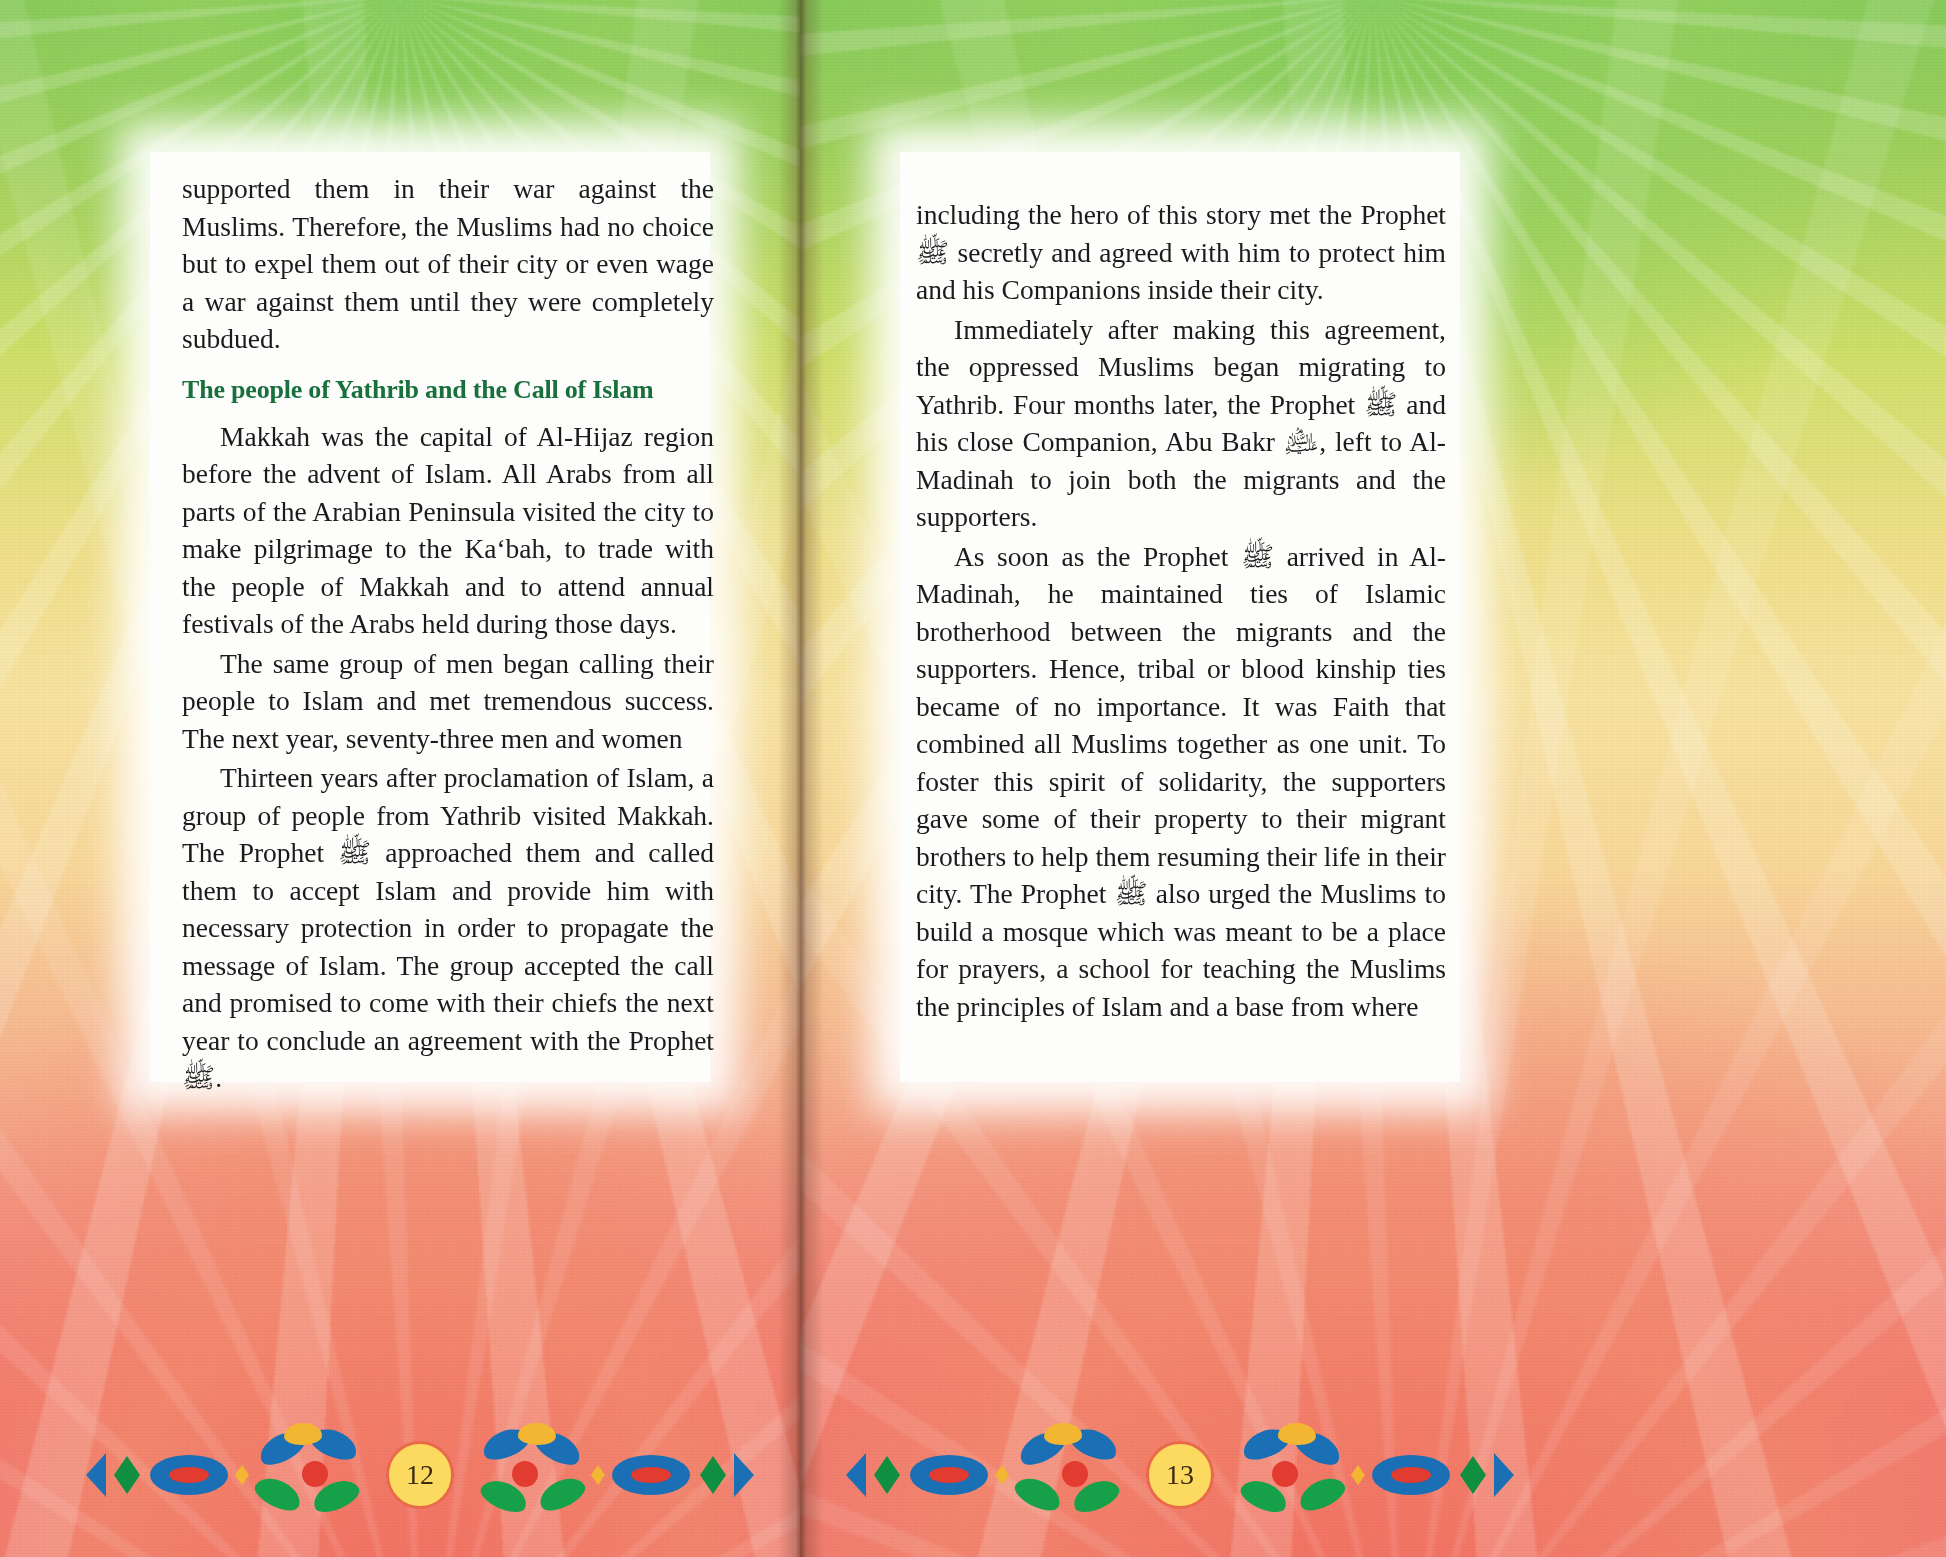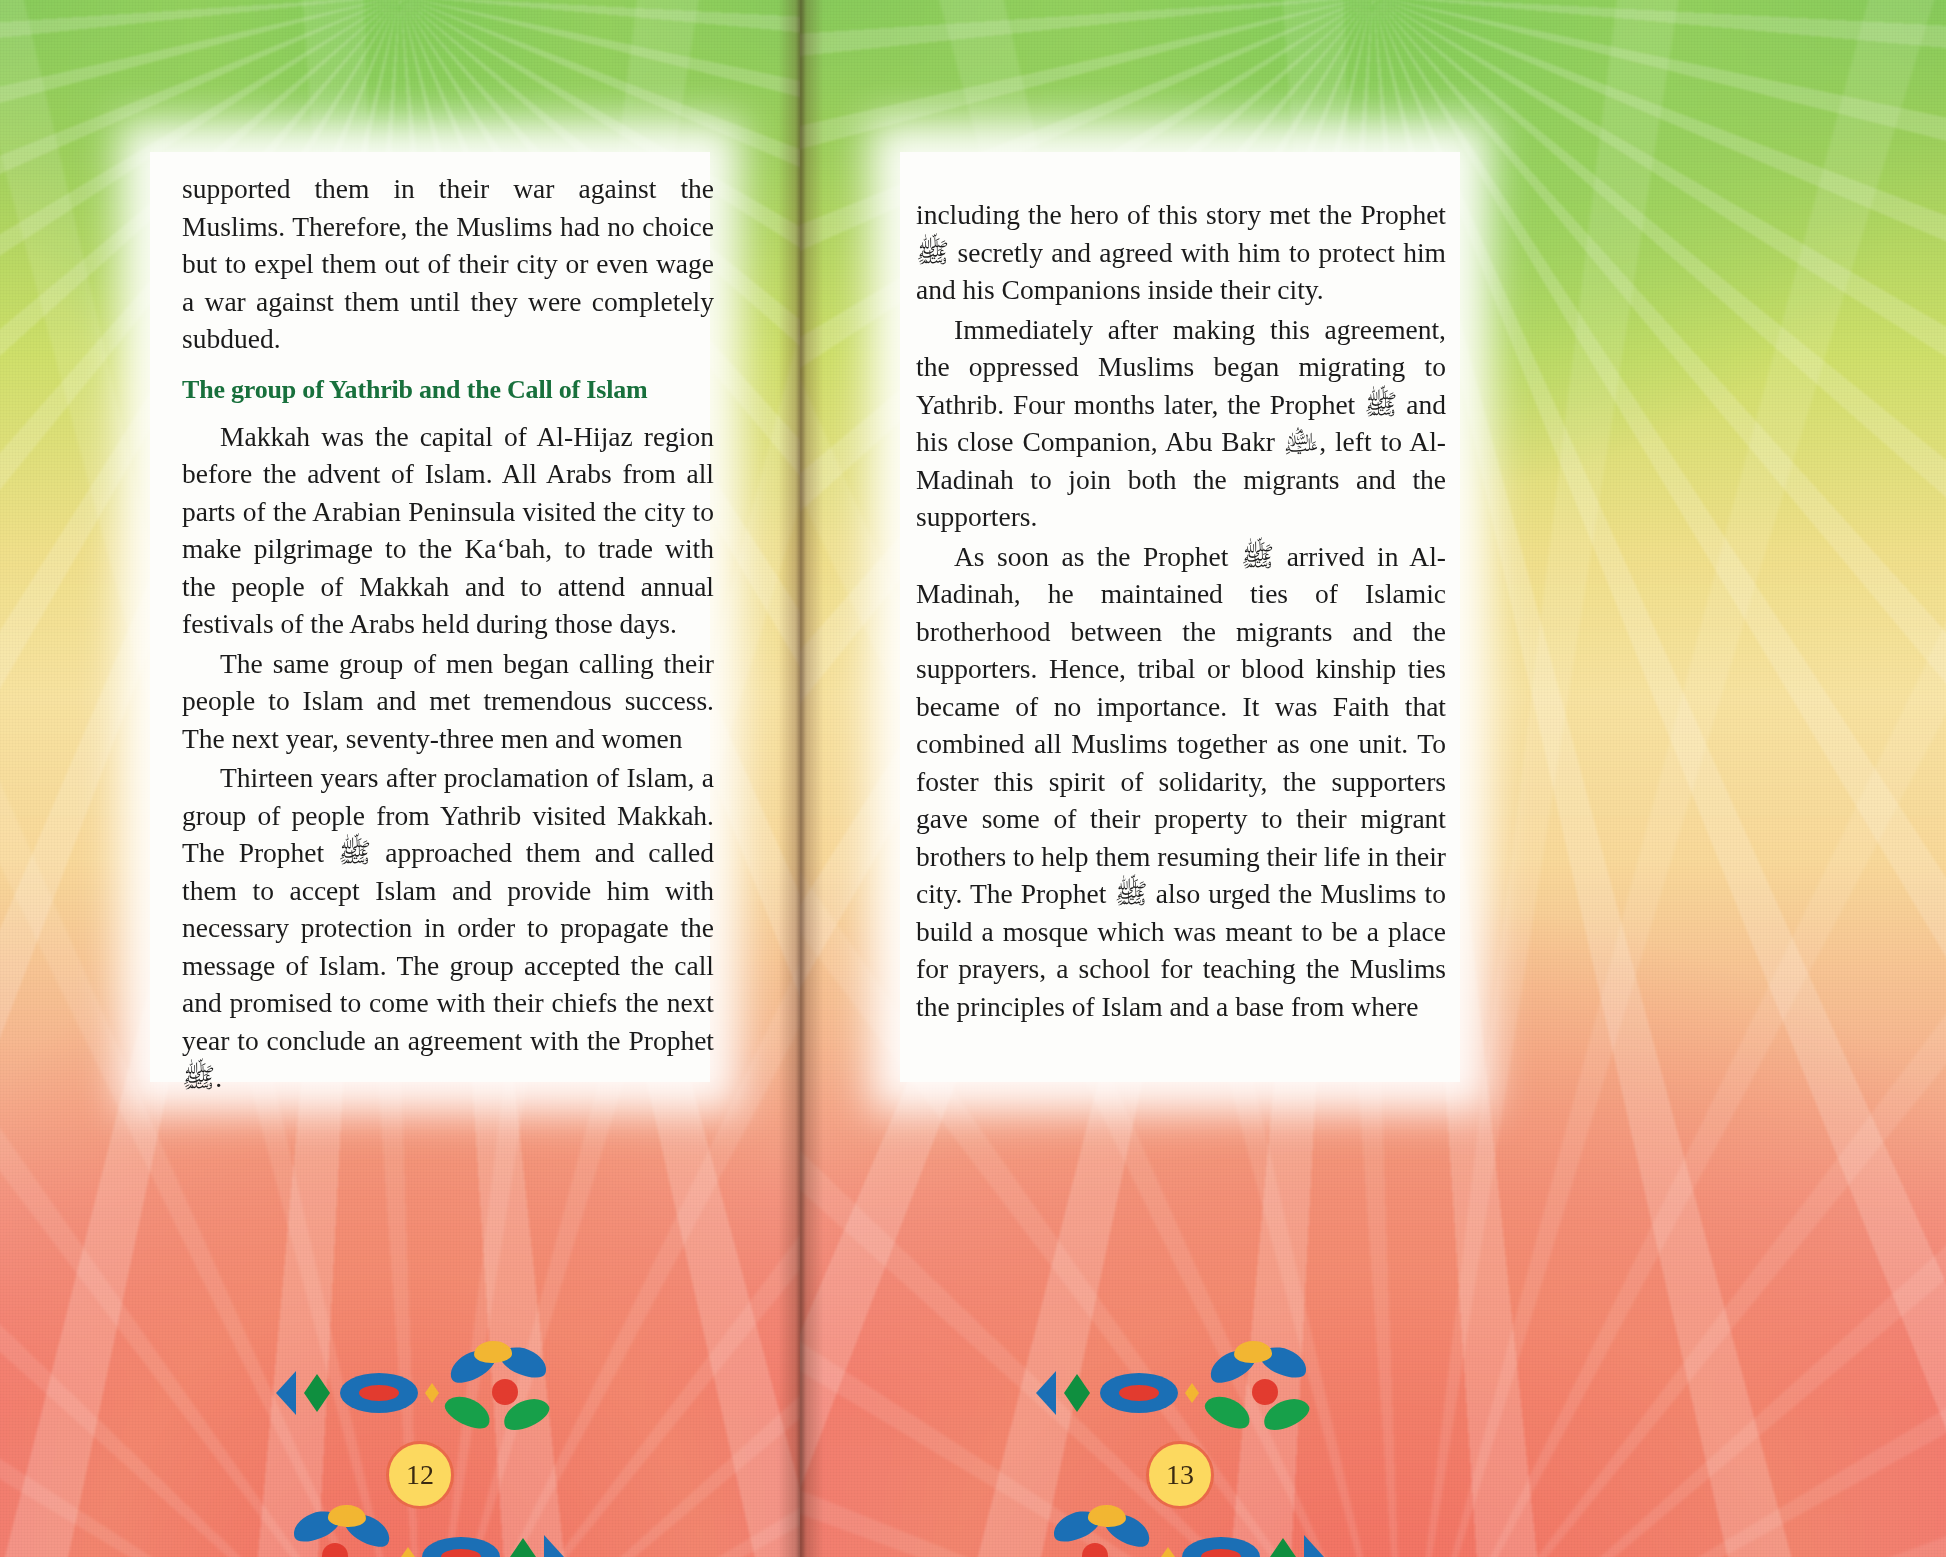--- a/index.html
+++ b/index.html
@@ -153,21 +153,20 @@
 
   
   .ornament {
     position: absolute;
     bottom: 22px;
     height: 120px;
     z-index: 6;
     display: flex;
     align-items: center;
     justify-content: center;
-    flex-direction: column;
   }
   .orn-left  { left: 120px;  width: 600px; }
   .orn-right { left: 880px;  width: 600px; }
 
   .page-number {
     position: relative;
     width: 62px;
     height: 62px;
     border-radius: 50%;
     background: #fcd95f;
@@ -266,21 +265,21 @@
     <div class="bg-noise"></div>
   </div>
 
   <div class="gutter"></div>
 
   <div class="text-panel panel-left"></div>
   <div class="text-panel panel-right"></div>
 
   <div class="column col-left">
     <p class="cont">supported them in their war against the Muslims. Therefore, the Muslims had no choice but to expel them out of their city or even wage a war against them until they were completely subdued.</p>
-    <h2 class="section-head">The group of Yathrib and the Call of Islam</h2>
+    <h2 class="section-head">The people of Yathrib and the Call of Islam</h2>
     <p class="indent">Makkah was the capital of Al-Hijaz region before the advent of Islam. All Arabs from all parts of the Arabian Peninsula visited the city to make pilgrimage to the Ka‘bah, to trade with the people of Makkah and to attend annual festivals of the Arabs held during those days.</p>
     <p class="indent">The same group of men began calling their people to Islam and met tremendous success. The next year, seventy-three men and women</p>
     <p class="indent">Thirteen years after proclamation of Islam, a group of people from Yathrib visited Makkah. The Prophet ﷺ approached them and called them to accept Islam and provide him with necessary protection in order to propagate the message of Islam. The group accepted the call and promised to come with their chiefs the next year to conclude an agreement with the Prophet ﷺ.</p>
   </div>
 
   <div class="column col-right">
     <p class="cont">including the hero of this story met the Prophet ﷺ secretly and agreed with him to protect him and his Companions inside their city.</p>
     <p class="indent">Immediately after making this agreement, the oppressed Muslims began migrating to Yathrib. Four months later, the Prophet ﷺ and his close Companion, Abu Bakr ﵇, left to Al-Madinah to join both the migrants and the supporters.</p>
     <p class="indent">As soon as the Prophet ﷺ arrived in Al-Madinah, he maintained ties of Islamic brotherhood between the migrants and the supporters. Hence, tribal or blood kinship ties became of no importance. It was Faith that combined all Muslims together as one unit. To foster this spirit of solidarity, the supporters gave some of their property to their migrant brothers to help them resuming their life in their city. The Prophet ﷺ also urged the Muslims to build a mosque which was meant to be a place for prayers, a school for teaching the Muslims the principles of Islam and a base from where</p>
   </div>

